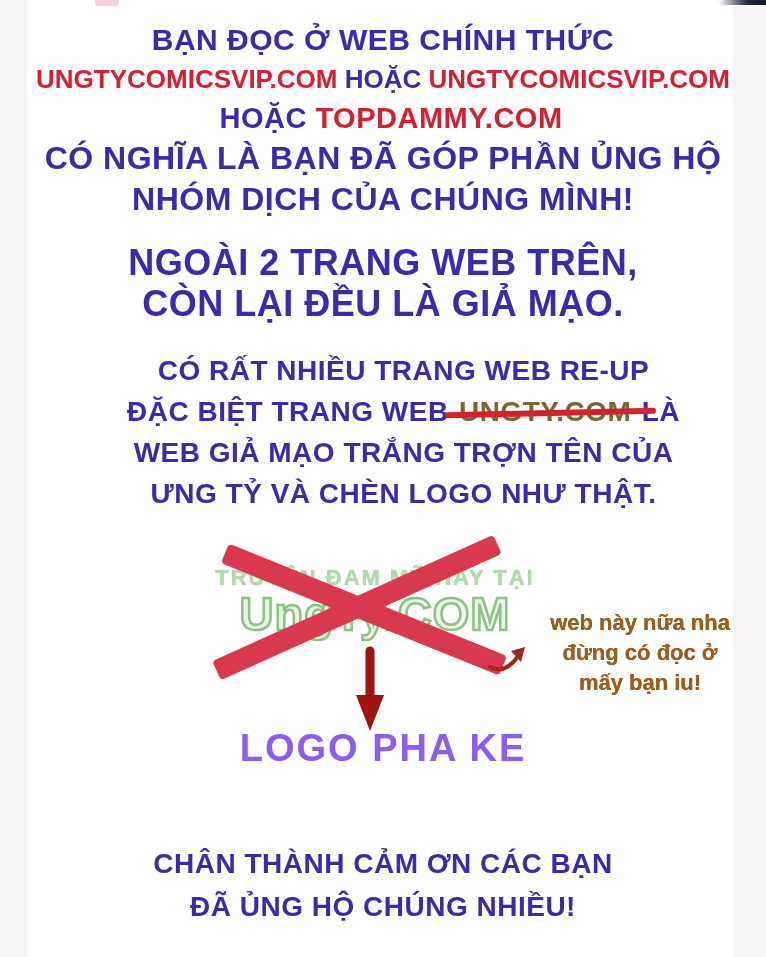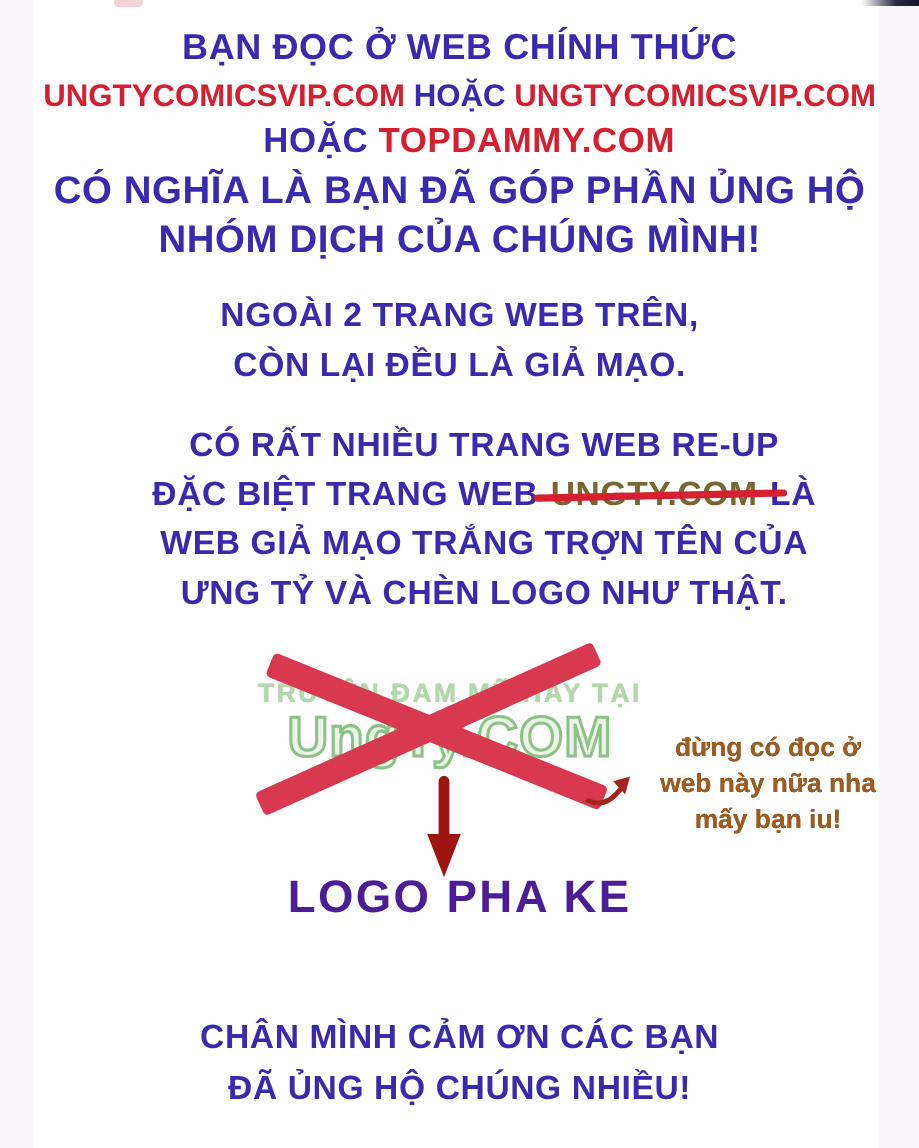--- a/index.html
+++ b/index.html
@@ -22,21 +22,21 @@
   .txt{position:absolute;left:0;right:0;text-align:center;letter-spacing:.5px;}
   .blue{color:#3a2aaf;}
   .red{color:#d6202f;}
 
   .block-official{top:20px;}
   .block-official .l1{font-size:30px;line-height:40px;}
   .block-official .l2{font-size:26px;line-height:39px;letter-spacing:0;}
   .block-official .l3{font-size:29px;line-height:39px;padding-left:16px;}
   .block-official .l4,.block-official .l5{font-size:32px;line-height:41px;}
 
-  .block-warning{top:242px;font-size:28px;line-height:41px;}
+  .block-warning{top:242px;font-size:36px;line-height:41px;}
   .block-reup{top:350px;font-size:28px;line-height:41px;padding-left:41px;}
 
   .fake-site{
     color:#7a6630;position:relative;display:inline-block;padding:0 2px;
   }
   .fake-site::after{
     content:"";position:absolute;left:-12px;right:-22px;top:46%;height:6px;
     background:#d6202f;border-radius:3px;transform:rotate(-1.2deg);
   }
 
@@ -60,21 +60,21 @@
   .curved-arrow{position:absolute;left:487px;top:643px;}
   .down-arrow{position:absolute;left:350px;top:645px;}
 
   .note-block{
     position:absolute;left:515px;top:608px;width:250px;text-align:center;
     font-size:22px;line-height:30px;color:#a05c1e;letter-spacing:0;
     text-shadow:0 0 .5px #7a4413;
   }
   .logo-caption{
     position:absolute;left:0;right:0;top:727px;text-align:center;
-    font-size:38px;letter-spacing:2px;color:#4c1d95;
+    font-size:38px;letter-spacing:2px;color:#8b5cf6;
   }
 
   .block-thanks{top:842px;font-size:28px;line-height:43px;}
 </style>
 </head>
 <body>
 
 <div class="page">
 
   <div class="edge-left"></div>
@@ -106,30 +106,30 @@
   <div class="logo-site">UngTy.COM</div>
   <div class="x-stroke s1"></div>
   <div class="x-stroke s2"></div>
 
   <svg class="curved-arrow" width="44" height="34" viewBox="0 0 44 34">
     <path d="M3,24 Q18,32 32,12" fill="none" stroke="#a3261d" stroke-width="4" stroke-linecap="round"></path>
     <path d="M24,8 L38,4 L34,19 Z" fill="#a3261d"></path>
   </svg>
 
   <div class="note-block">
+    <div>web này nữa nha</div>
     <div>đừng có đọc ở</div>
-    <div>web này nữa nha</div>
     <div>mấy bạn iu!</div>
   </div>
 
   <svg class="down-arrow" width="40" height="90" viewBox="0 0 40 90">
     <line x1="20" y1="6" x2="20" y2="56" stroke="#9e1411" stroke-width="9" stroke-linecap="round"></line>
     <path d="M6,50 L34,50 L20,86 Z" fill="#9e1411"></path>
   </svg>
 
   <div class="logo-caption">LOGO PHA KE</div>
 
   <div class="txt block-thanks blue">
-    <div>CHÂN MÌNH CẢM ƠN CÁC BẠN</div>
+    <div>CHÂN THÀNH CẢM ƠN CÁC BẠN</div>
     <div>ĐÃ ỦNG HỘ CHÚNG NHIỀU!</div>
   </div>
 
 </div>
 
 </body></html>

